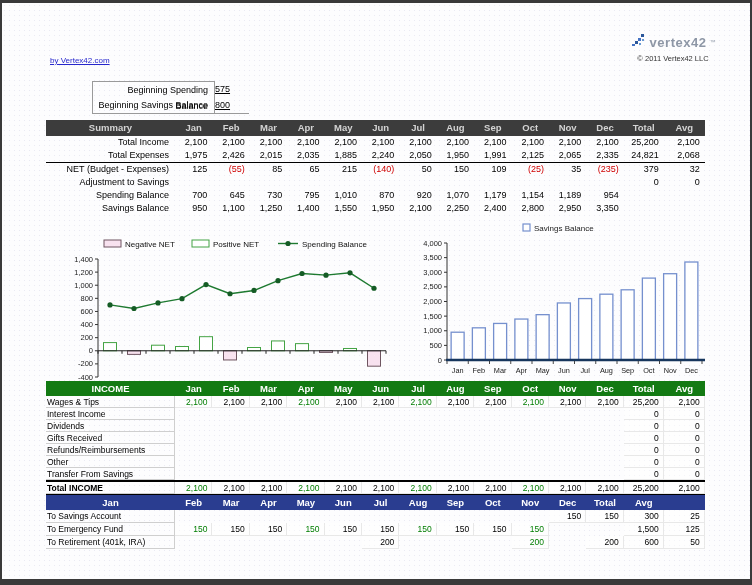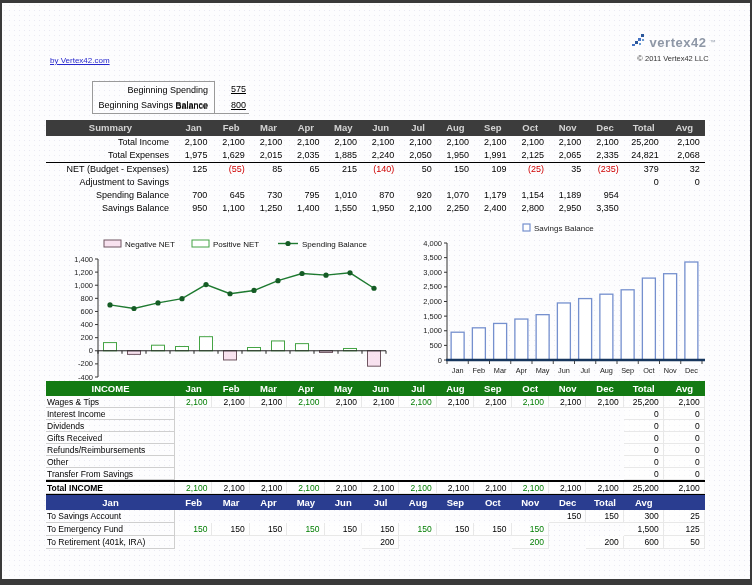--- a/index.html
+++ b/index.html
@@ -18,21 +18,21 @@
   .logo-row{display:flex;align-items:center;justify-content:center;gap:3px;}
   .logo-text{font-size:13px;font-weight:bold;color:#8e97a6;letter-spacing:.5px;}
   .logo-tm{font-size:6px;color:#9aa3b0;vertical-align:super;}
   .copyright{margin-top:3px;font-size:7.5px;color:#333;}
 
   .begin{position:absolute;left:90px;top:78px;font-size:9px;}
   .brow{display:grid;grid-template-columns:123px 34px;height:16px;line-height:16px;}
   .bl{text-align:right;padding-right:6px;border-left:1px solid #9a9a9a;border-right:1px solid #9a9a9a;box-sizing:border-box;}
   .brow:first-child .bl{border-top:1px solid #9a9a9a;}
   .brow:last-child .bl{border-bottom:1px solid #9a9a9a;}
-  .bv{text-align:right;padding-right:3px;border-bottom:1px solid #9a9a9a;box-sizing:border-box;text-decoration:underline;}
+  .bv{padding-right:3px;border-bottom:1px solid #9a9a9a;box-sizing:border-box;text-decoration:underline;}
 
   .tbl{position:absolute;left:44px;font-size:9px;}
   #summary-table{top:117px;}
   #income-table{top:378px;font-size:8.5px;}
   #savings-table{top:492px;font-size:8.5px;}
   .row{display:grid;grid-template-columns:129px repeat(12,37.4px) 40px 41px;align-items:center;}
   .band{height:16px;line-height:16px;font-weight:bold;font-size:9.5px;}
   #summary-table .band{background:#3c3c3c;color:#d4d4d4;}
   #income-table .band{background:#137a13;color:#fff;height:15px;line-height:15px;}
   #savings-table .band{background:#2a3d90;color:#fff;height:15px;line-height:15px;}
@@ -123,21 +123,21 @@
         <div class="c v">2,100</div>
         <div class="c v">2,100</div>
         <div class="c v">2,100</div>
         <div class="c v">2,100</div>
         <div class="c v">25,200</div>
         <div class="c v">2,100</div>
       </div>
       <div class="row r">
         <div class="c lab">Total Expenses</div>
         <div class="c v">1,975</div>
-        <div class="c v">1,629</div>
+        <div class="c v">2,426</div>
         <div class="c v">2,015</div>
         <div class="c v">2,035</div>
         <div class="c v">1,885</div>
         <div class="c v">2,240</div>
         <div class="c v">2,050</div>
         <div class="c v">1,950</div>
         <div class="c v">1,991</div>
         <div class="c v">2,125</div>
         <div class="c v">2,065</div>
         <div class="c v">2,335</div>

